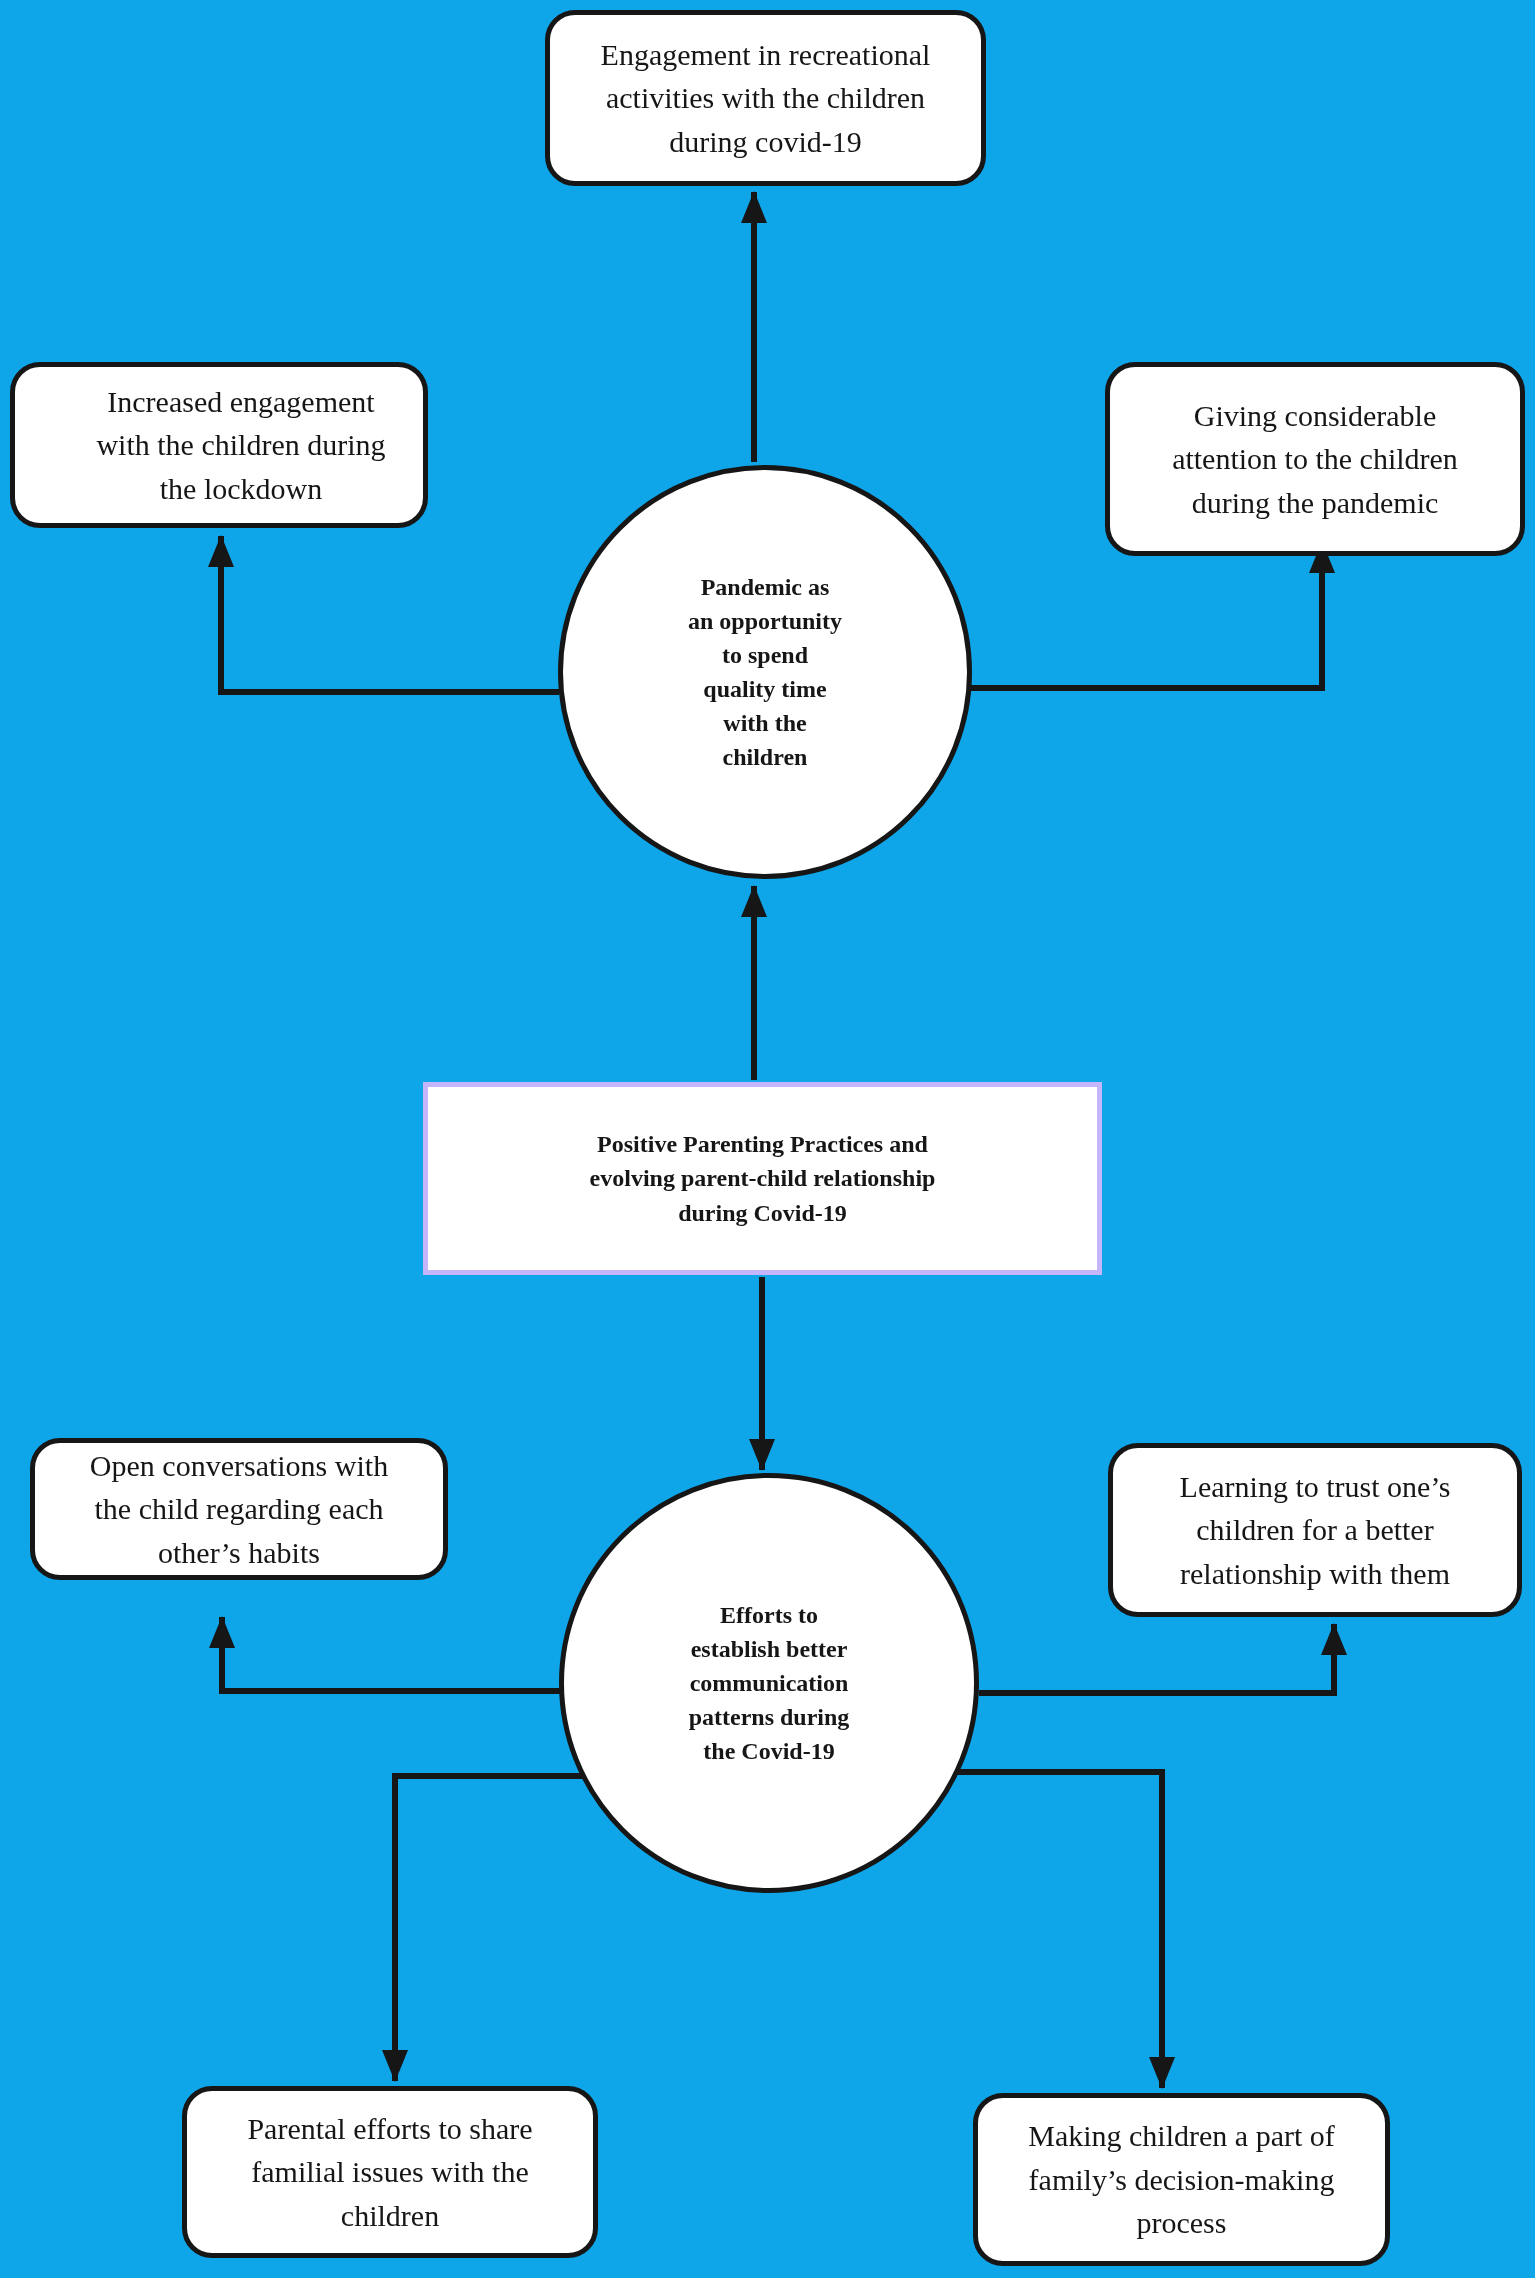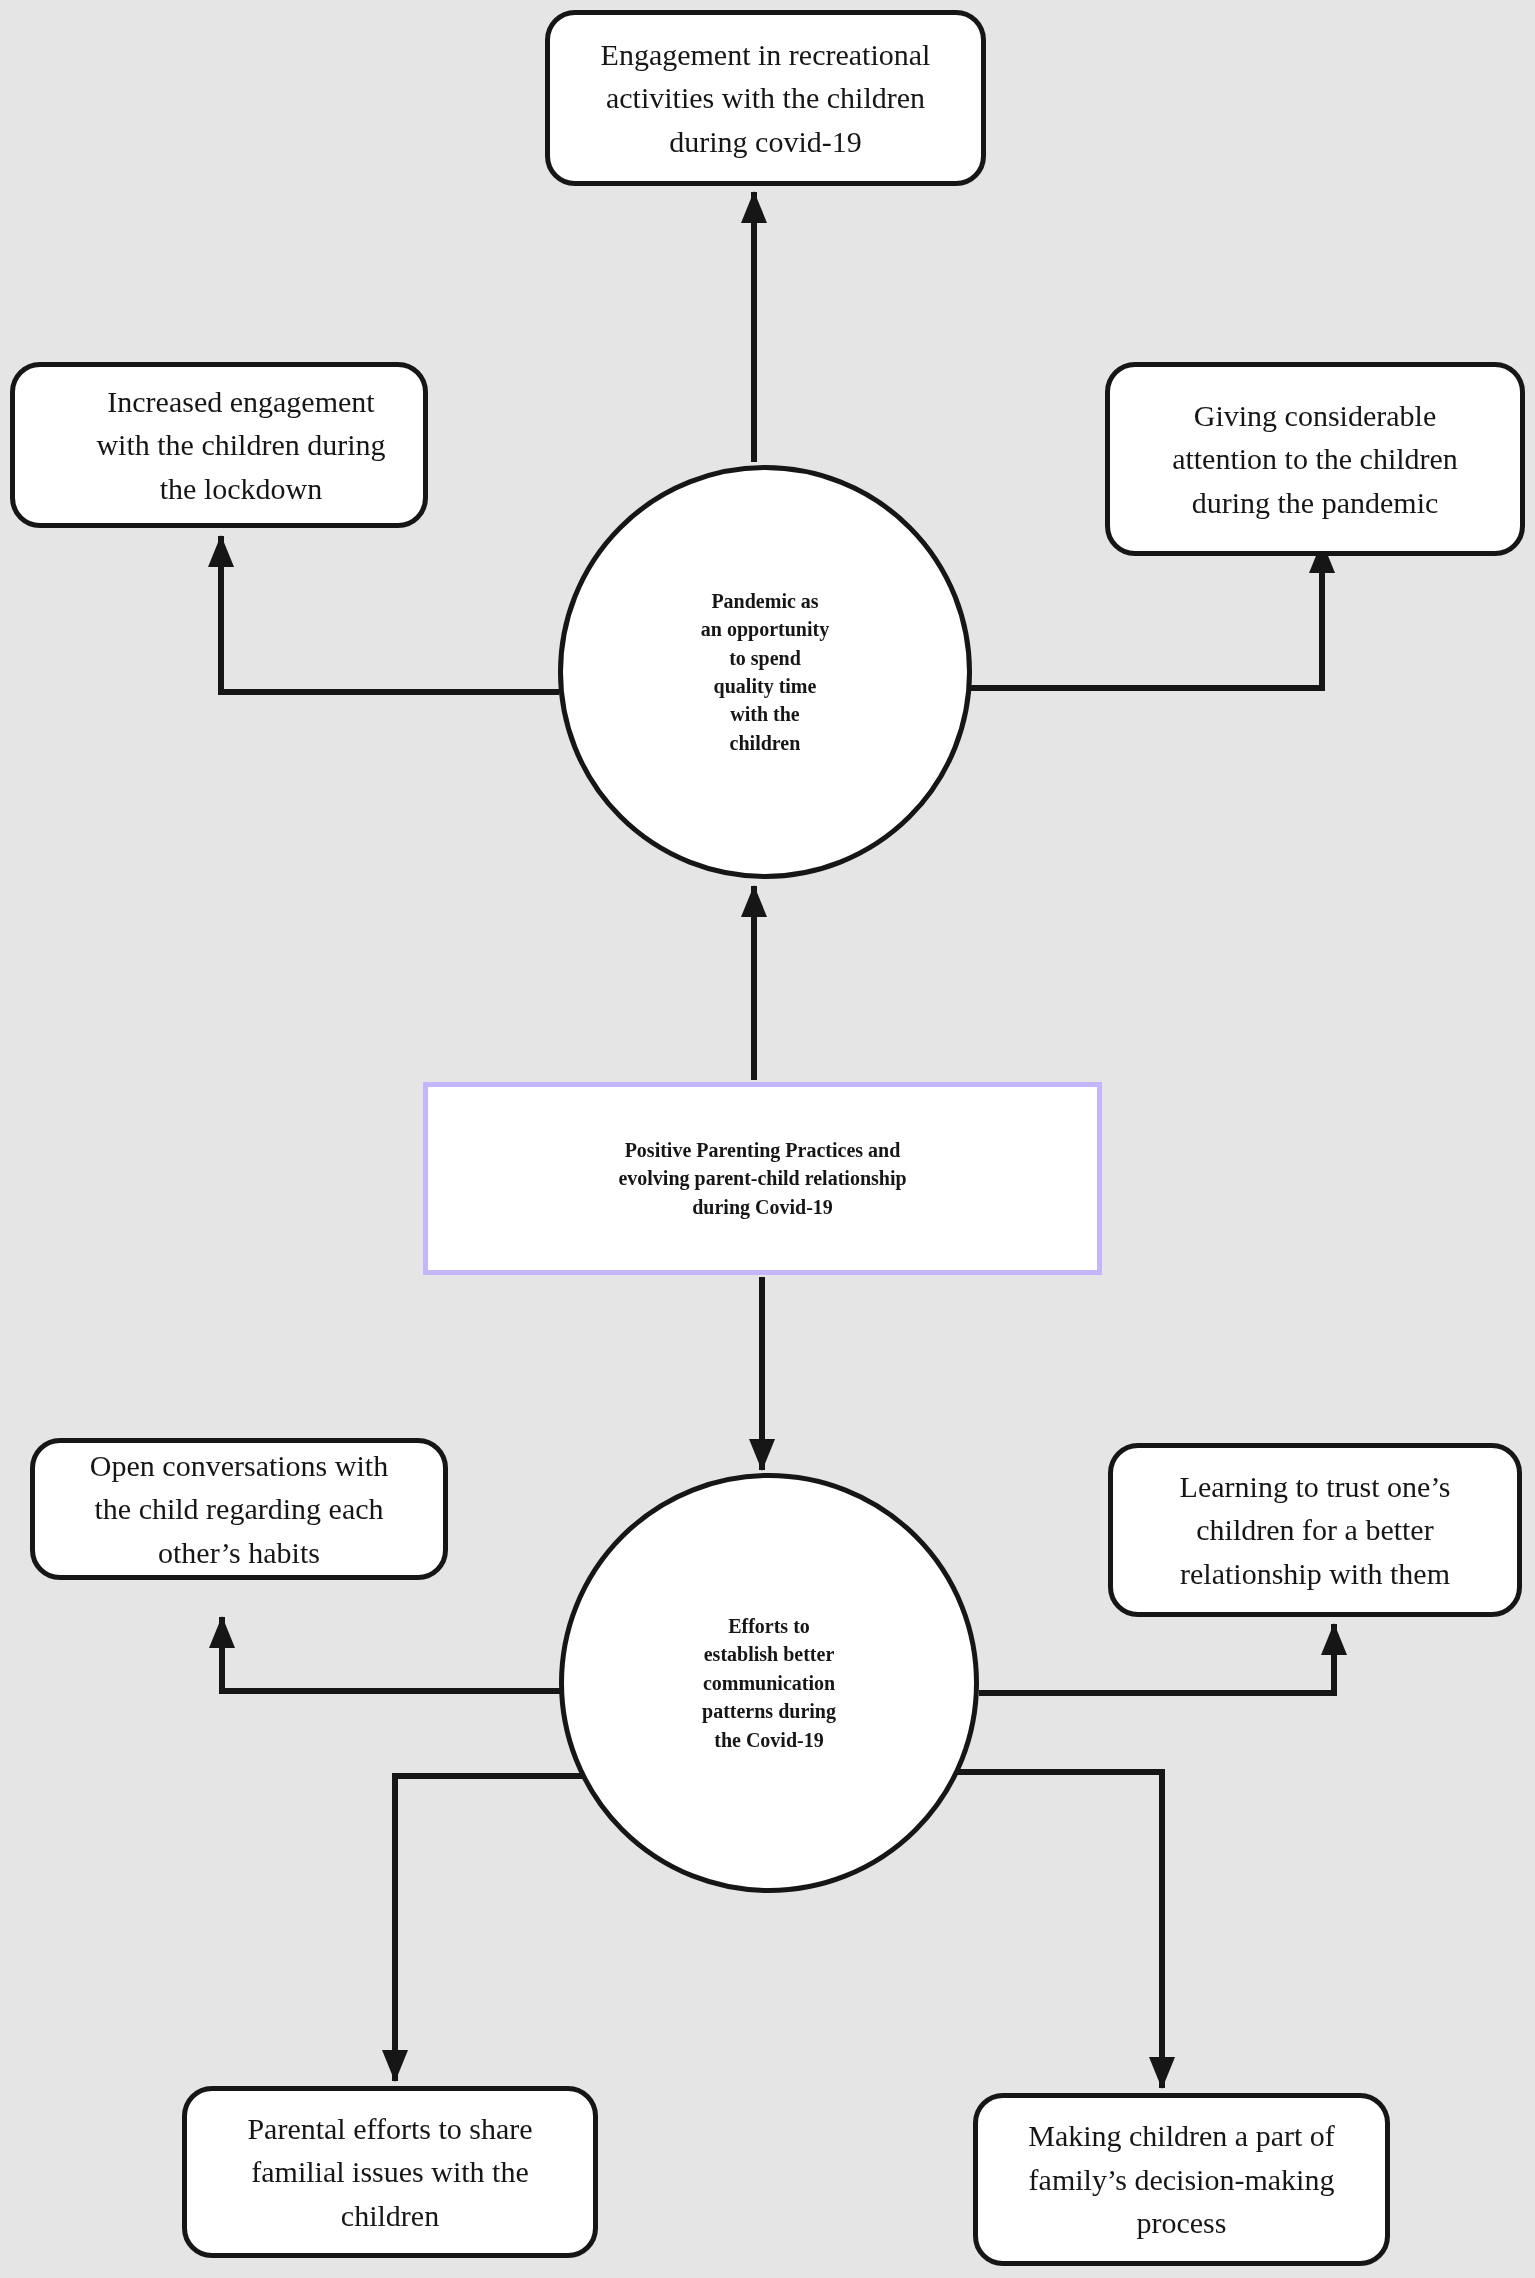--- a/index.html
+++ b/index.html
@@ -1,20 +1,20 @@
 <!DOCTYPE html>
 <html><head>
 <meta charset="utf-8">
 <style>
   html, body { margin: 0; padding: 0; background: #ffffff; }
   #canvas {
     position: relative;
     width: 1535px;
     height: 2278px;
-    background: #e5e5e5;
+    background: #0ea5e9;
     font-family: "Liberation Serif", "DejaVu Serif", serif;
     color: #161616;
     overflow: hidden;
   }
   #connectors {
     position: absolute;
     left: 0; top: 0;
     width: 1535px; height: 2278px;
     pointer-events: none;
   }
@@ -41,21 +41,21 @@
   .rect {
     border: 5px solid #c4b5fd;
     border-radius: 0;
   }
   .circle {
     border: 5px solid #161616;
     border-radius: 50%;
   }
   .bold .label {
     font-weight: bold;
-    font-size: 20px;
+    font-size: 24px;
     line-height: 1.42;
   }
 </style>
 </head>
 <body>
 
 <div id="canvas">
 
   <svg id="connectors" viewBox="0 0 1535 2278" xmlns="http://www.w3.org/2000/svg">
     <defs>

